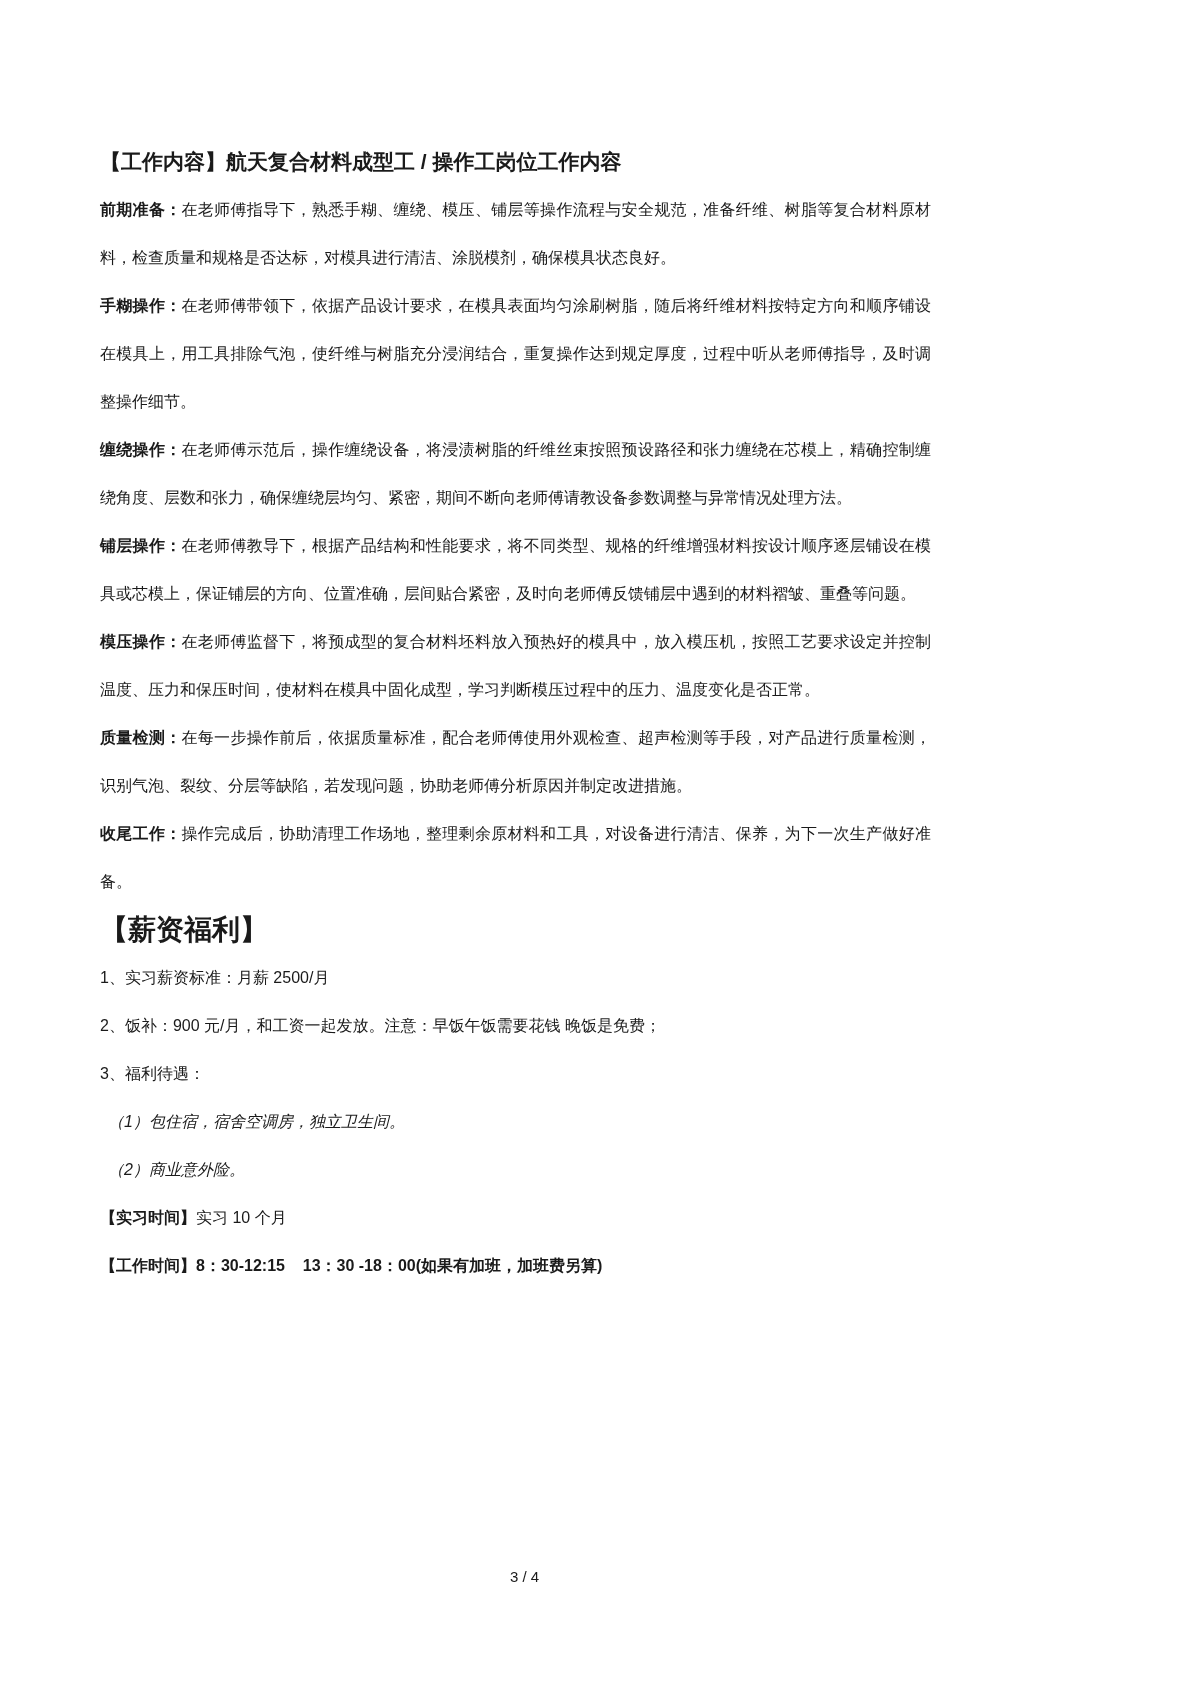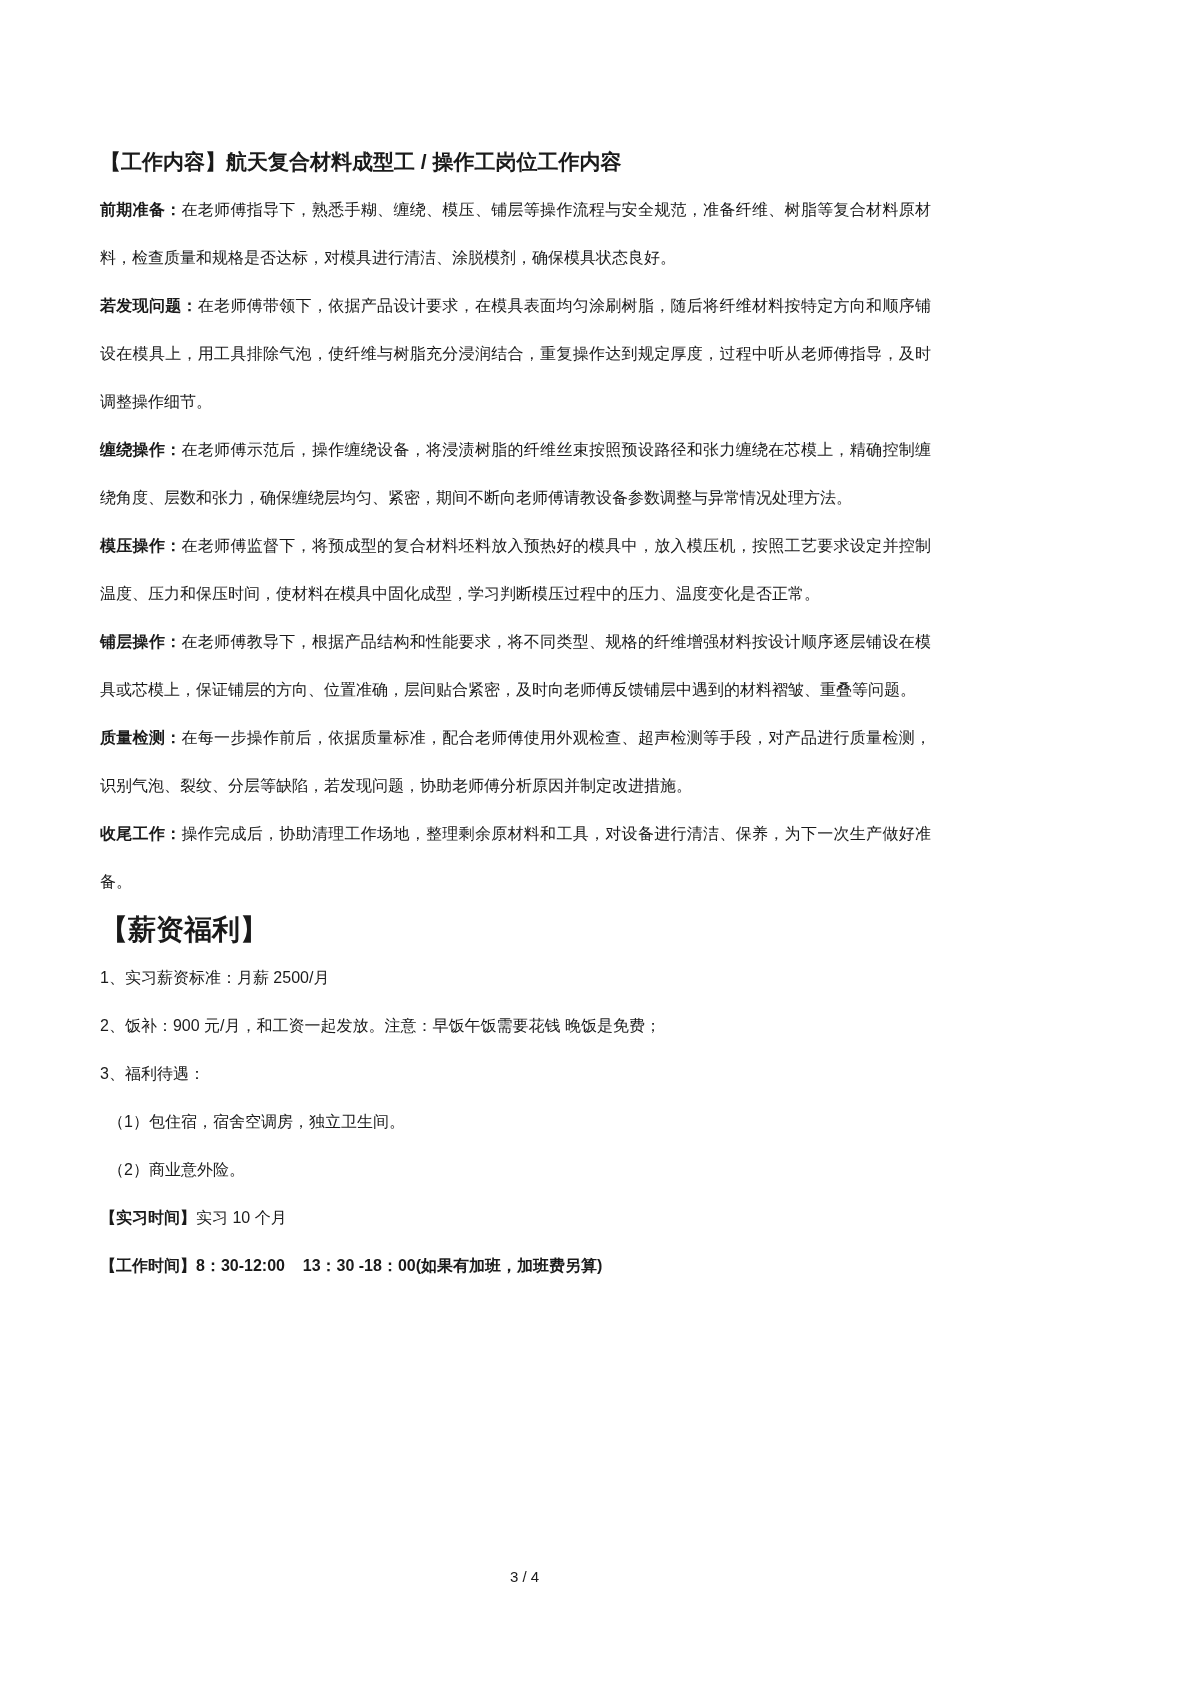--- a/index.html
+++ b/index.html
@@ -39,20 +39,21 @@
   }
   p.duty {
     text-align: justify;
     text-justify: inter-ideograph;
   }
   p.duty b, p.kv b {
     font-weight: 700;
   }
   p.benefit {
     padding-left: 8px;
+    font-style: italic;
   }
   p.bold-line, p.bold-line b, p.bold-line span {
     font-weight: 700;
   }
   .ws {
     white-space: pre-wrap;
   }
   .footer {
     position: absolute;
     top: 1566px;
@@ -67,40 +68,40 @@
 </style>
 </head>
 <body>
 
 <div class="page">
 
   <h1 class="doc-title">【工作内容】航天复合材料成型工 / 操作工岗位工作内容</h1>
 
   <p class="duty"><b>前期准备：</b><span>在老师傅指导下，熟悉手糊、缠绕、模压、铺层等操作流程与安全规范，准备纤维、树脂等复合材料原材料，检查质量和规格是否达标，对模具进行清洁、涂脱模剂，确保模具状态良好。</span></p>
 
-  <p class="duty"><b>若发现问题：</b><span>在老师傅带领下，依据产品设计要求，在模具表面均匀涂刷树脂，随后将纤维材料按特定方向和顺序铺设在模具上，用工具排除气泡，使纤维与树脂充分浸润结合，重复操作达到规定厚度，过程中听从老师傅指导，及时调整操作细节。</span></p>
+  <p class="duty"><b>手糊操作：</b><span>在老师傅带领下，依据产品设计要求，在模具表面均匀涂刷树脂，随后将纤维材料按特定方向和顺序铺设在模具上，用工具排除气泡，使纤维与树脂充分浸润结合，重复操作达到规定厚度，过程中听从老师傅指导，及时调整操作细节。</span></p>
 
   <p class="duty"><b>缠绕操作：</b><span>在老师傅示范后，操作缠绕设备，将浸渍树脂的纤维丝束按照预设路径和张力缠绕在芯模上，精确控制缠绕角度、层数和张力，确保缠绕层均匀、紧密，期间不断向老师傅请教设备参数调整与异常情况处理方法。</span></p>
 
+  <p class="duty"><b>铺层操作：</b><span>在老师傅教导下，根据产品结构和性能要求，将不同类型、规格的纤维增强材料按设计顺序逐层铺设在模具或芯模上，保证铺层的方向、位置准确，层间贴合紧密，及时向老师傅反馈铺层中遇到的材料褶皱、重叠等问题。</span></p>
+
   <p class="duty"><b>模压操作：</b><span>在老师傅监督下，将预成型的复合材料坯料放入预热好的模具中，放入模压机，按照工艺要求设定并控制温度、压力和保压时间，使材料在模具中固化成型，学习判断模压过程中的压力、温度变化是否正常。</span></p>
-
-  <p class="duty"><b>铺层操作：</b><span>在老师傅教导下，根据产品结构和性能要求，将不同类型、规格的纤维增强材料按设计顺序逐层铺设在模具或芯模上，保证铺层的方向、位置准确，层间贴合紧密，及时向老师傅反馈铺层中遇到的材料褶皱、重叠等问题。</span></p>
 
   <p class="duty"><b>质量检测：</b><span>在每一步操作前后，依据质量标准，配合老师傅使用外观检查、超声检测等手段，对产品进行质量检测，识别气泡、裂纹、分层等缺陷，若发现问题，协助老师傅分析原因并制定改进措施。</span></p>
 
   <p class="duty"><b>收尾工作：</b><span>操作完成后，协助清理工作场地，整理剩余原材料和工具，对设备进行清洁、保养，为下一次生产做好准备。</span></p>
 
   <h2 class="section-heading">【薪资福利】</h2>
 
   <p>1、实习薪资标准：月薪 2500/月</p>
   <p>2、饭补：900 元/月，和工资一起发放。注意：早饭午饭需要花钱 晚饭是免费；</p>
   <p>3、福利待遇：</p>
 
   <p class="benefit">（1）包住宿，宿舍空调房，独立卫生间。</p>
   <p class="benefit">（2）商业意外险。</p>
 
   <p class="kv"><b>【实习时间】</b><span>实习 10 个月</span></p>
 
-  <p class="kv bold-line"><b>【工作时间】</b><span class="ws">8：30-12:00    13：30 -18：00(如果有加班，加班费另算)</span></p>
+  <p class="kv bold-line"><b>【工作时间】</b><span class="ws">8：30-12:15    13：30 -18：00(如果有加班，加班费另算)</span></p>
 
 </div>
 
 <div class="footer">3 / 4</div>
 
 </body></html>

